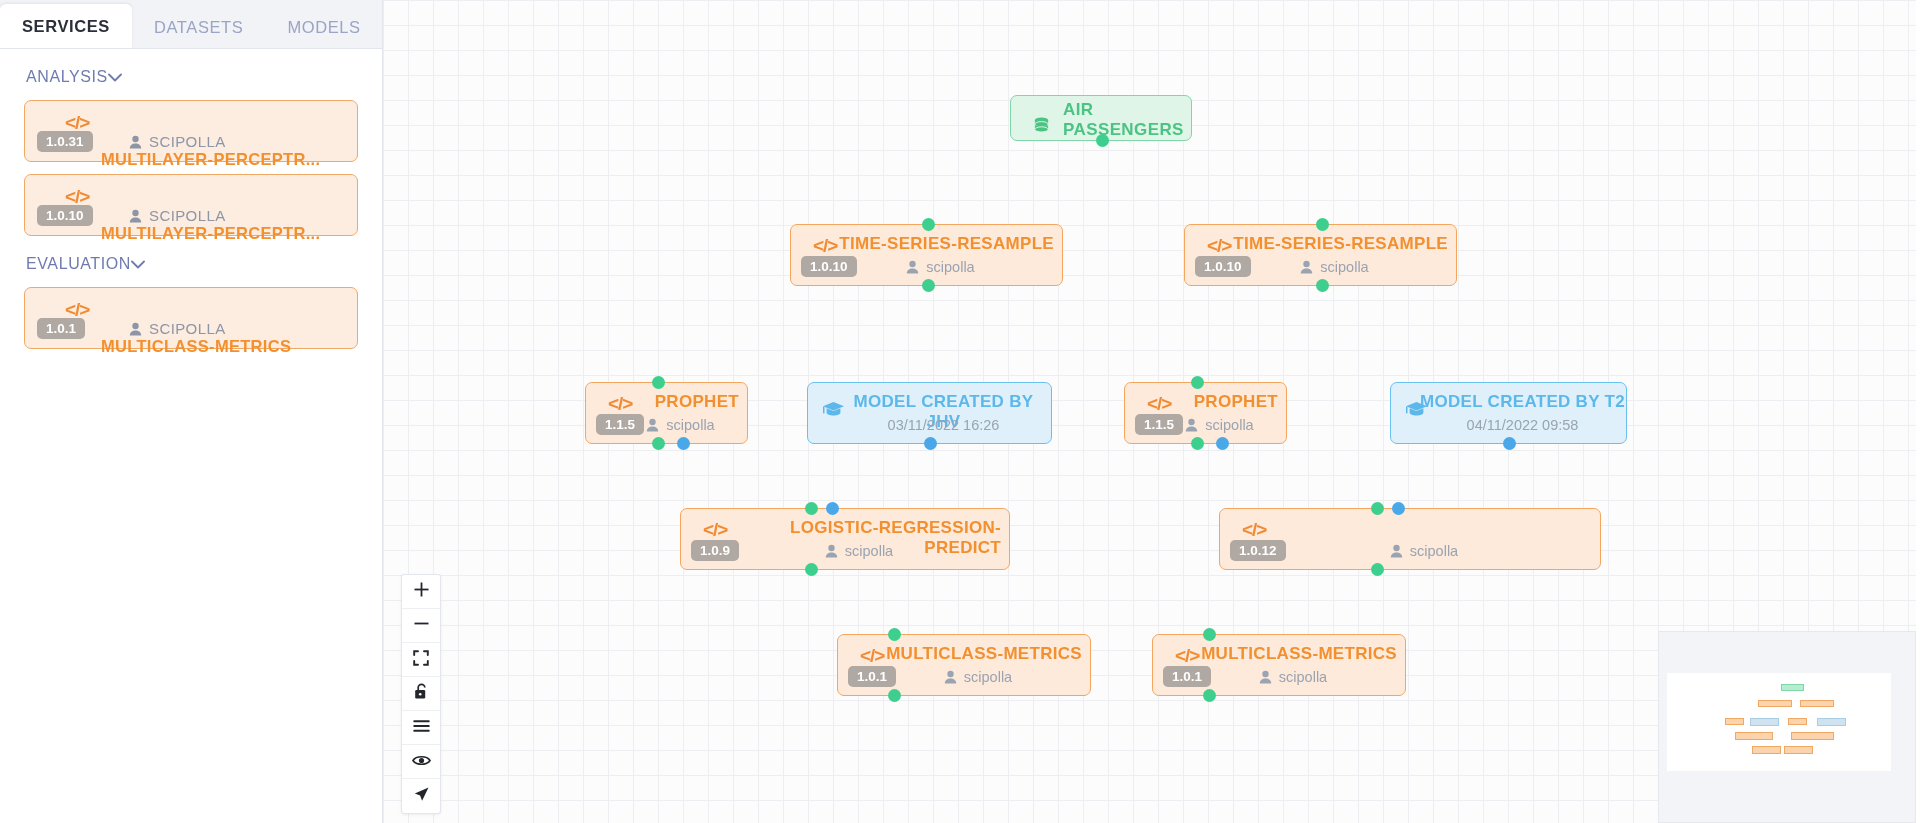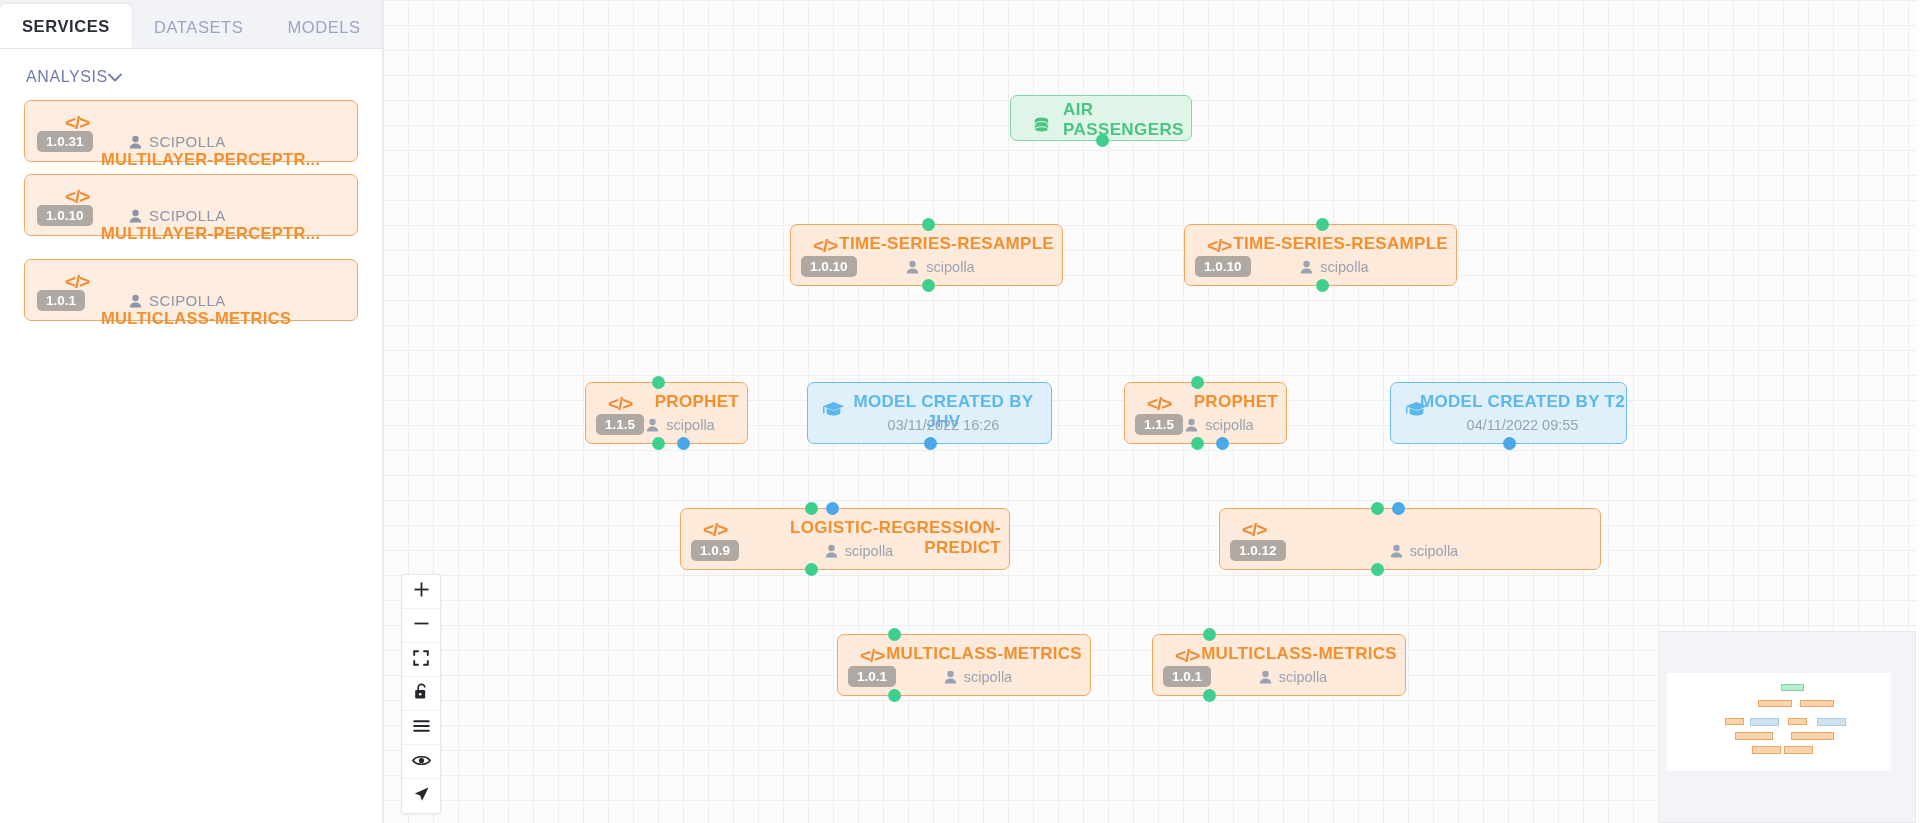--- a/index.html
+++ b/index.html
@@ -270,20 +270,28 @@
                 </svg>
             </span>
             <span>SCIPOLLA</span>
           </div>
         </div>
 
       </div>
     </div>
 
     <div class="group">
+      <div class="group-head">
+        <span>EVALUATION</span>
+        <span class="chev">
+          <svg width="14" height="9" viewBox="0 0 14 9">
+              <path d="M1 1.5 L7 7.5 L13 1.5" fill="none" stroke="#6f7ab0" stroke-width="1.8" stroke-linecap="round" stroke-linejoin="round"></path>
+            </svg>
+        </span>
+      </div>
       <div class="card-list">
         <div class="svc-card">
           <span class="code-icon">&lt;/&gt;</span>
           <div class="svc-name">MULTICLASS-METRICS</div>
           <div class="ver-badge">1.0.1</div>
           <div class="svc-owner">
             <span>
               <svg class="person-icon" viewBox="0 0 13 14">
                   <circle cx="6.5" cy="4" r="3.2" fill="#8d96a6"></circle>
                   <path d="M0.8 13.6c0-3.2 2.6-5 5.7-5s5.7 1.8 5.7 5z" fill="#8d96a6"></path>
@@ -422,21 +430,21 @@
 
     <div class="node node-model" style="left:1007px; top:382px; width:237px;">
       <span class="cap-icon">
         <svg width="23" height="18" viewBox="0 0 23 18">
           <path d="M11.5 2 L22 6.2 L11.5 10.4 L1 6.2 Z" fill="#5cb8ea"></path>
           <path d="M4.6 8.3 v4.2 c0 1.8 3.2 3.1 6.9 3.1 s6.9-1.3 6.9-3.1 V8.3 l-6.9 2.8 z" fill="#5cb8ea"></path>
           <rect x="1" y="6.4" width="1.5" height="7" rx="0.7" fill="#5cb8ea"></rect>
         </svg>
       </span>
       <div class="n-title">MODEL CREATED BY T2</div>
-      <div class="n-date">04/11/2022 09:55</div>
+      <div class="n-date">04/11/2022 09:58</div>
       <span class="port port-blue" style="left:112px; bottom:-7px;"></span>
     </div>
 
     <div class="node node-svc" style="left:297px; top:508px; width:330px;">
       <span class="code-icon">&lt;/&gt;</span>
       <div class="n-title">LOGISTIC-REGRESSION-PREDICT</div>
       <div class="ver-badge">1.0.9</div>
       <div class="n-owner">
         <span>
           <svg class="person-icon" viewBox="0 0 13 14">

